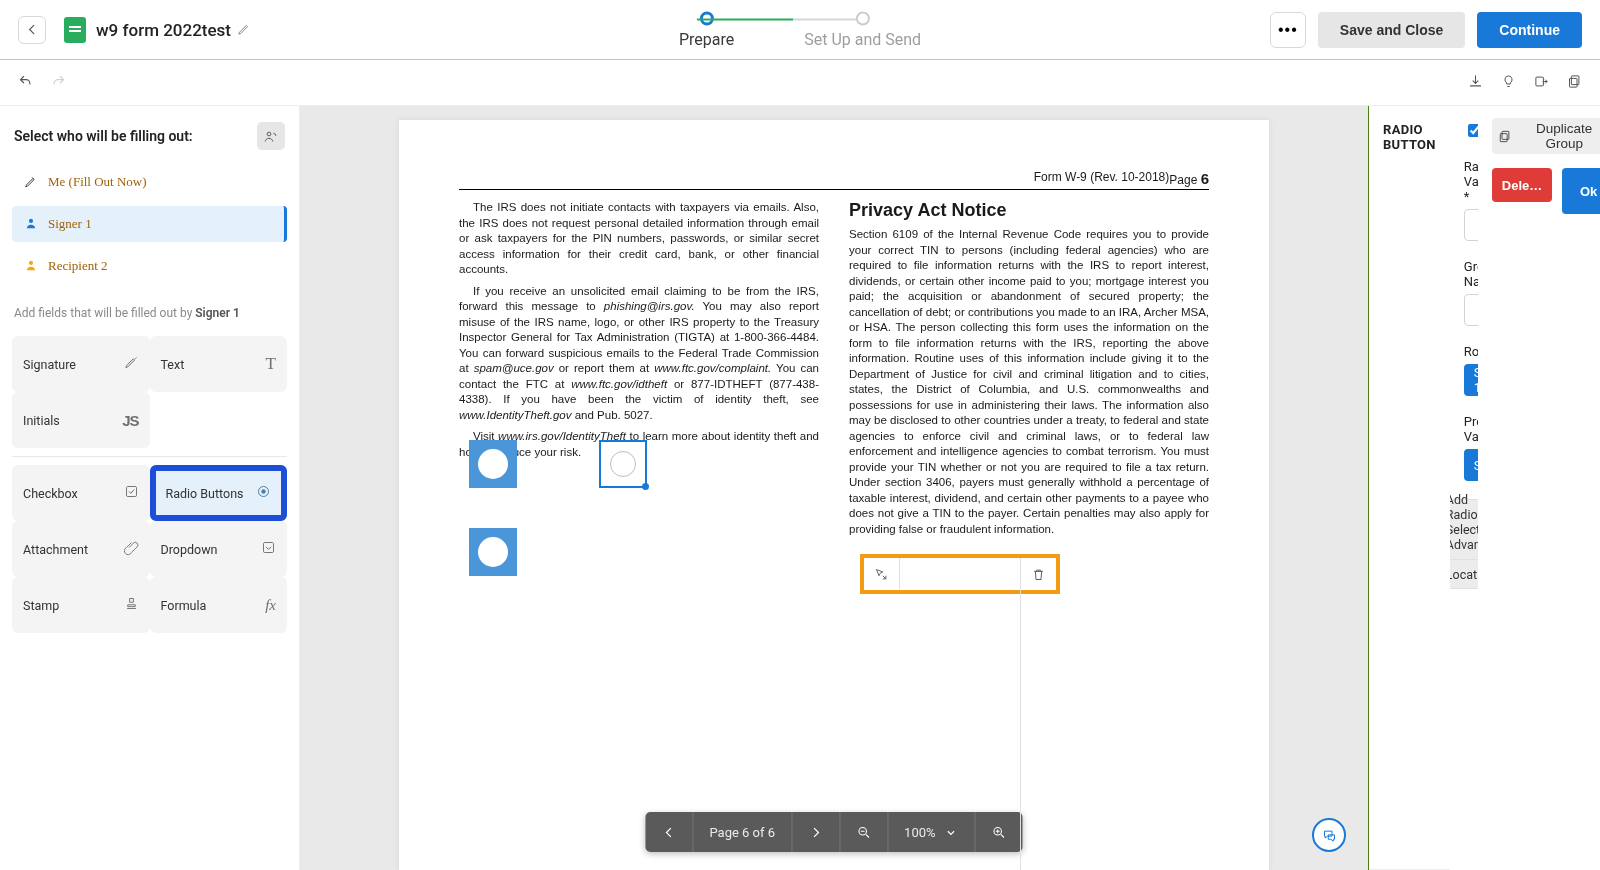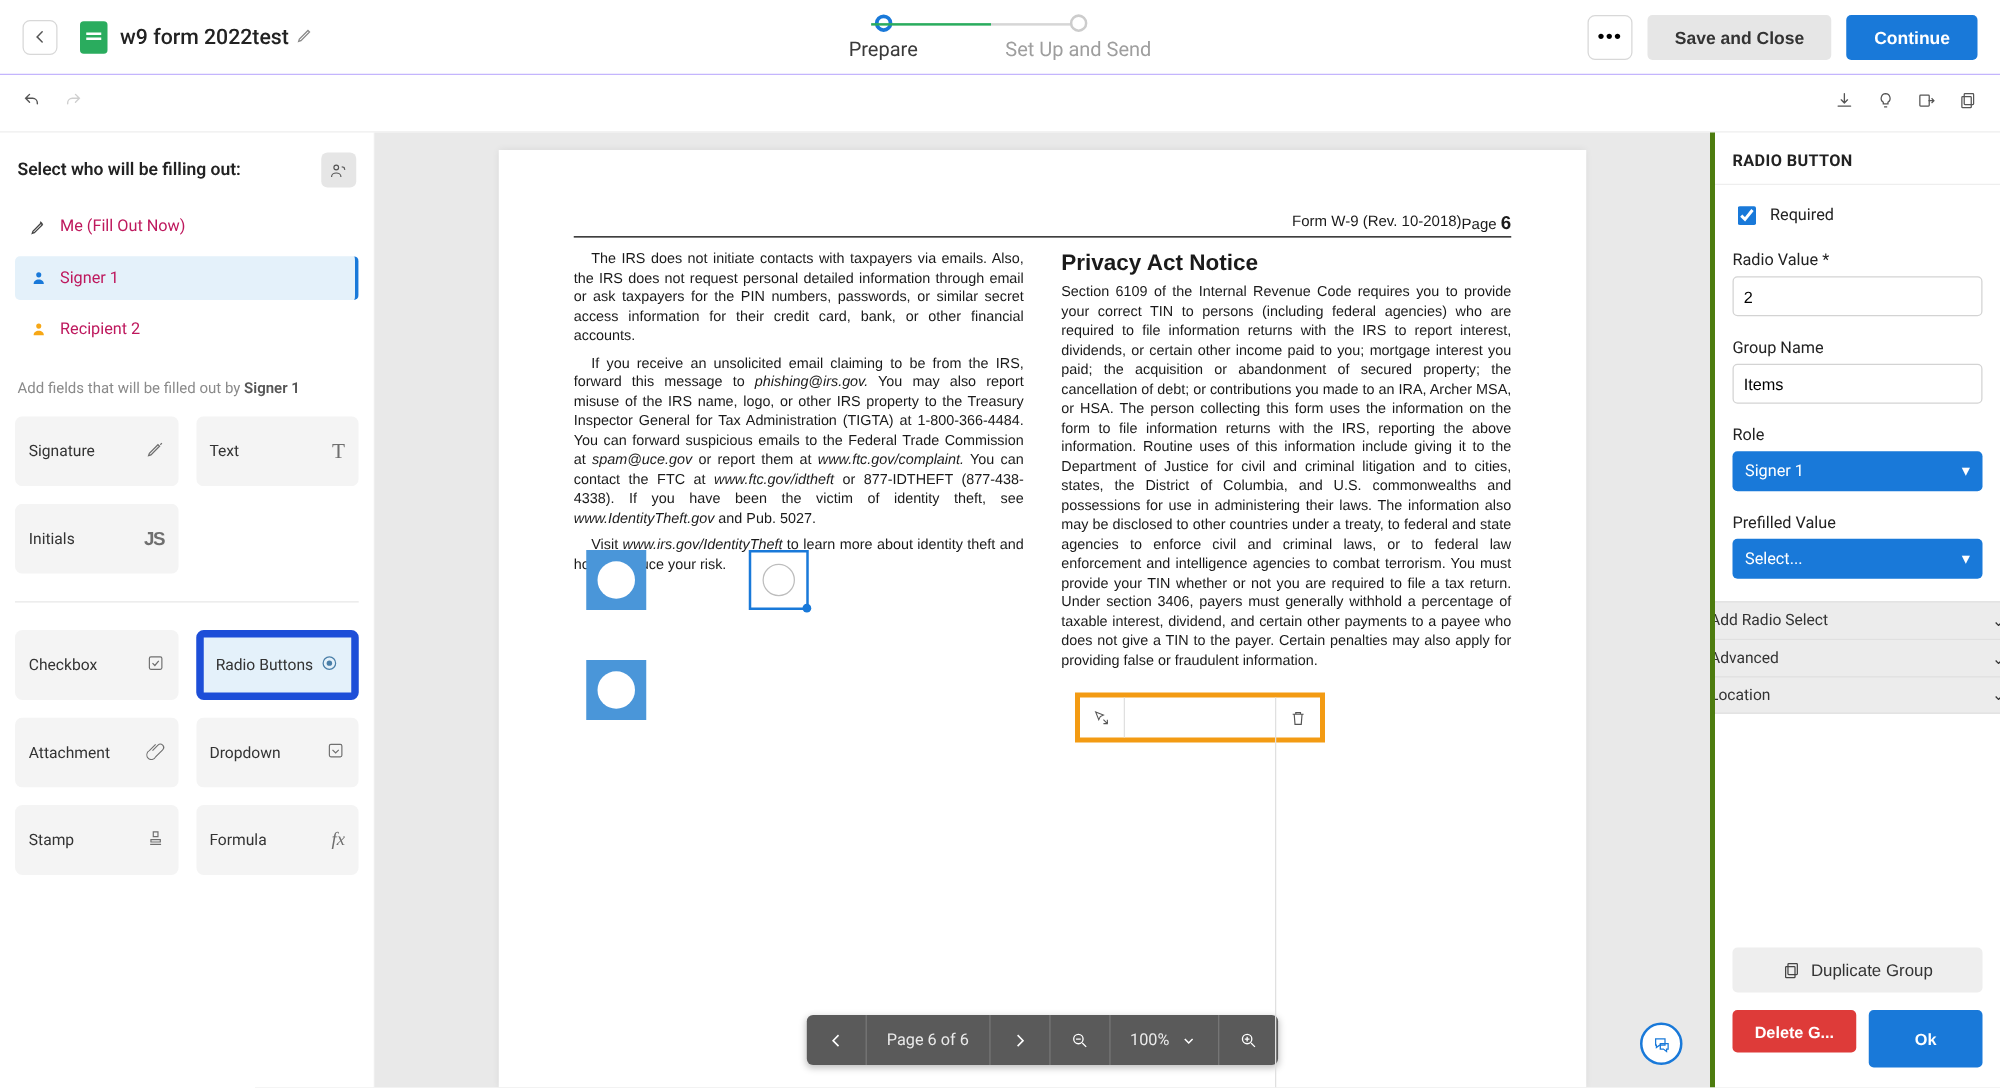--- a/index.html
+++ b/index.html
@@ -45,28 +45,28 @@
   .history{display:flex;gap:18px;color:#5a5a5a;}
   .history span{cursor:pointer;font-size:17px;}
   .history span.dis{color:#cfcfcf;}
   .tb2-right{display:flex;gap:18px;color:#5a5a5a;}
 
   
   .main{display:flex;height:764px;}
   .sidebar{width:300px;border-right:1px solid #eee;padding:16px 12px 0;display:flex;flex-direction:column;gap:6px;}
   .sidebar h4{margin:0 2px 8px;font-size:14px;font-weight:600;display:flex;justify-content:space-between;align-items:center;}
   .role-switch{width:28px;height:28px;background:#e6e6e6;border-radius:5px;display:flex;align-items:center;justify-content:center;color:#555;}
-  .role{display:flex;align-items:flex-end;gap:10px;padding:10px 12px;border-radius:4px;cursor:pointer;color:#be185d;}
+  .role{display:flex;align-items:flex-start;gap:10px;padding:10px 12px;border-radius:4px;cursor:pointer;color:#a16207;font-family:Liberation Serif, serif;}
   .role .r-ico{width:14px;display:flex;justify-content:center;}
   .role.active{background:var(--side-blue);border-right:3px solid var(--blue-btn);}
   .role.active .r-ico{color:var(--blue-btn);}
   .role.rec .r-ico{color:var(--orange);}
   .add-fields-txt{font-size:12px;color:#8a8a8a;margin:16px 2px 10px;}
   .add-fields-txt b{color:#555;font-weight:600;}
-  .field-grid{display:grid;grid-template-columns:1fr 1fr;gap:14px;}
+  .field-grid{display:grid;grid-template-columns:1fr 1fr;gap:0;}
   .divider{border:none;border-top:1px solid #e8e8e8;margin:8px 0;grid-column:1 / 3;}
   .field-tile{background:var(--gray-bg);border:1px solid transparent;border-radius:6px;padding:12px 10px;height:56px;display:flex;align-items:center;justify-content:space-between;font-size:12.5px;color:#333;cursor:grab;position:relative;}
   .field-tile.selected{background:var(--side-blue);border:6px solid #1d4ed8;}
   .field-tile .f-ico{color:#6f6f6f;font-size:15px;}
   .field-tile.selected .f-ico{color:#4a7fa8;}
   .js-ico{font-family:"Arial";font-weight:700;letter-spacing:-1px;}
 
   
   .canvas{flex:1;background:var(--page-bg);position:relative;display:flex;justify-content:center;overflow:hidden;}
   .page{width:870px;background:#fff;margin-top:14px;padding:50px 60px;font-family:Arial,Helvetica,sans-serif;font-size:11.5px;color:#1a1a1a;position:relative;box-shadow:0 0 6px rgba(0,0,0,.08);}
@@ -89,21 +89,21 @@
   .signer-toolbar .cell{display:flex;align-items:center;justify-content:center;padding:0 10px;color:#555;border-right:1px solid #e0e0e0;}
   .signer-toolbar .cell:last-child{border-right:none;}
   .signer-toolbar .cell.main{flex:1;gap:8px;color:#333;}
   
   .pager{position:absolute;bottom:18px;left:50%;transform:translateX(-50%);height:40px;background:#5a5a5a;border-radius:5px;color:#fff;display:flex;align-items:center;box-shadow:0 2px 6px rgba(0,0,0,.25);}
   .pager .seg{padding:0 16px;height:100%;display:flex;align-items:center;border-right:1px solid #777;cursor:pointer;color:#eaeaea;gap:8px;}
   .pager .seg:last-child{border-right:none;}
   .chat-fab{position:absolute;right:22px;bottom:18px;width:34px;height:34px;border-radius:50%;border:2px solid var(--blue-btn);display:flex;align-items:center;justify-content:center;color:var(--blue-btn);background:#fff;}
 
   
-  .rpanel{width:232px;border-left:4px solid #4d7c0f;display:flex;flex-direction:column;}
+  .rpanel{width:232px;border-left:1px solid #4d7c0f;display:flex;flex-direction:row;}
   .rpanel h3{margin:0;padding:16px 14px 10px;font-size:13px;font-weight:700;letter-spacing:.3px;border-bottom:1px solid #eee;}
   .rpanel .body{padding:14px 14px 0;display:flex;flex-direction:column;gap:18px;flex:1;overflow:auto;}
   .chk-row{display:flex;align-items:center;gap:8px;font-size:13px;}
   .chk-row input{accent-color:var(--blue-btn);width:15px;height:15px;}
   .fld-label{font-size:13px;color:#222;margin-bottom:5px;display:block;}
   .text-input{width:100%;height:32px;border:1px solid #d3d3d3;border-radius:4px;padding:0 8px;font-size:13px;}
   .select{width:100%;height:32px;background:var(--blue-btn);color:#fff;border:none;border-radius:4px;padding:0 10px;display:flex;align-items:center;justify-content:space-between;font-size:13px;cursor:pointer;}
   .select .car{color:#fff;}
   .acc{background:#ececec;height:30px;display:flex;align-items:center;justify-content:space-between;padding:0 10px;font-size:12.5px;color:#333;margin:0 -14px;border-top:1px solid #e0e0e0;cursor:pointer;}
   .acc:last-of-type{border-bottom:1px solid #e0e0e0;}

